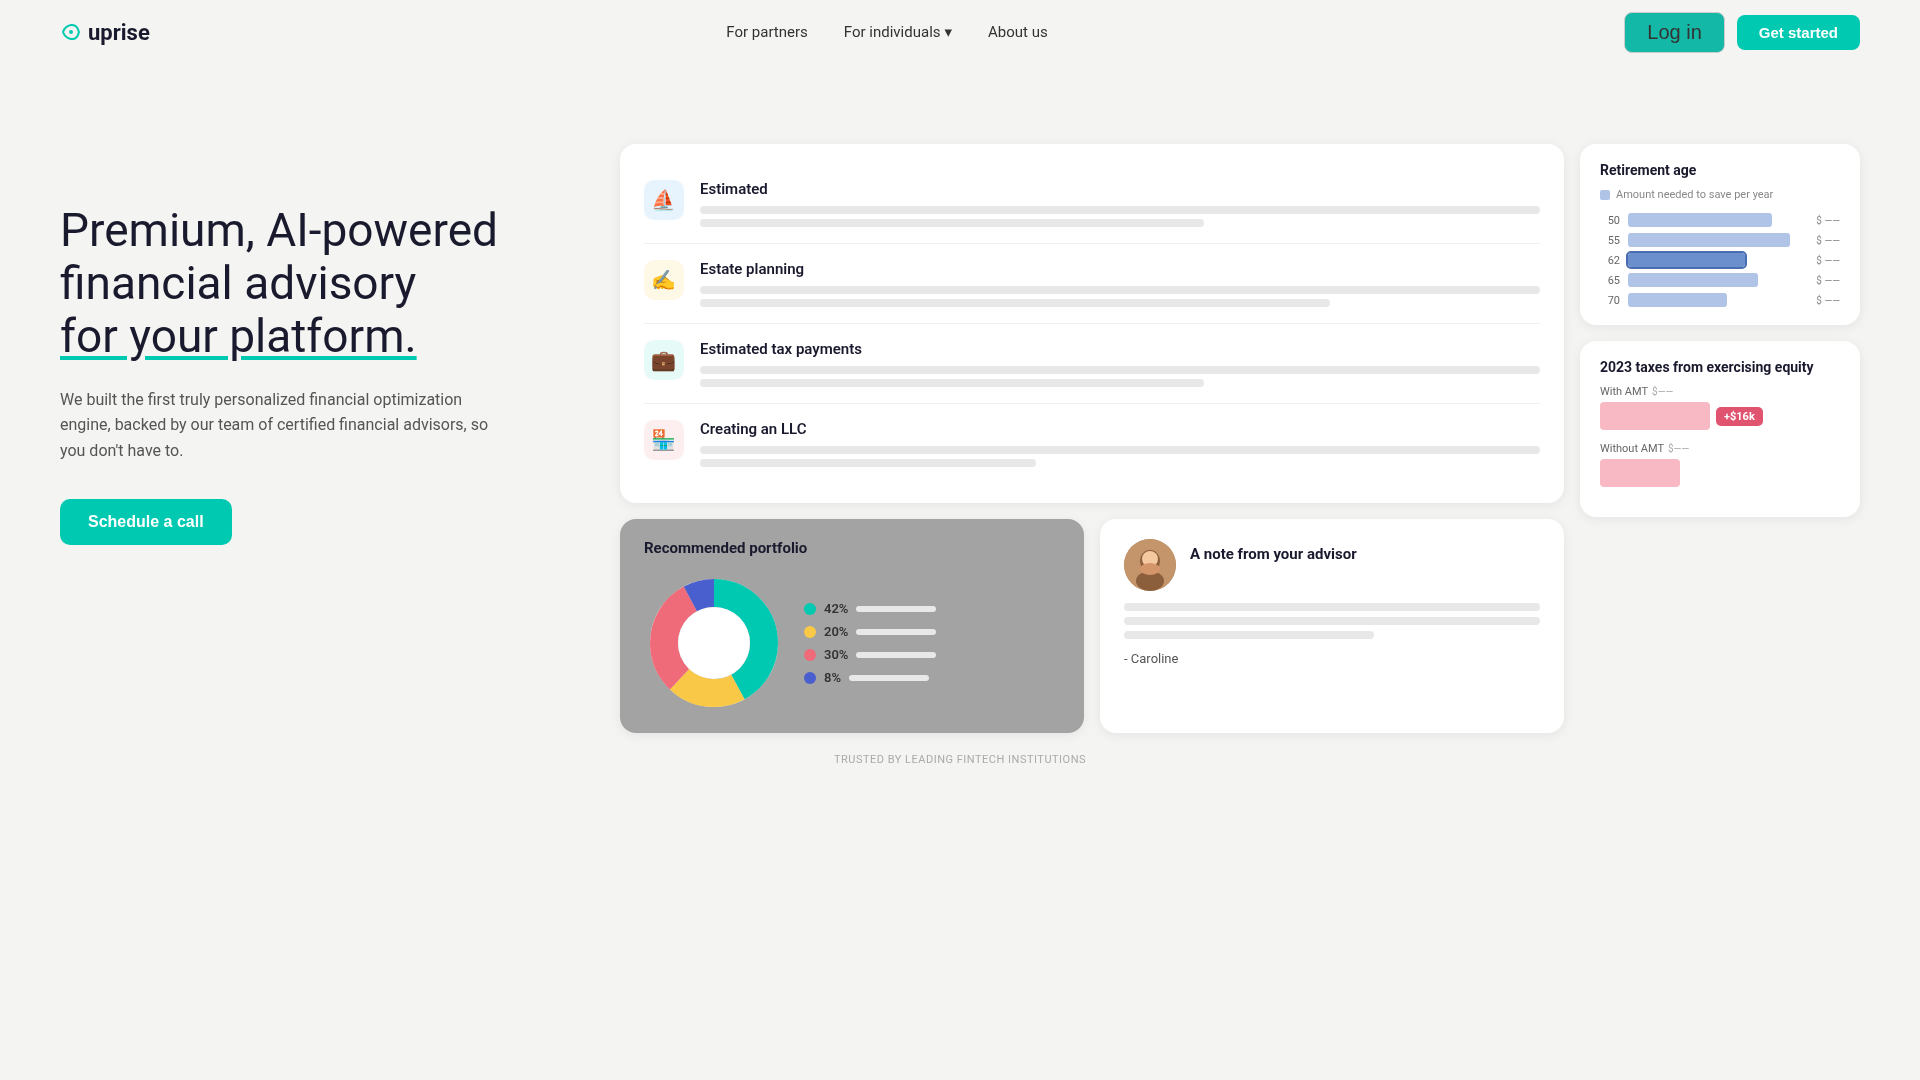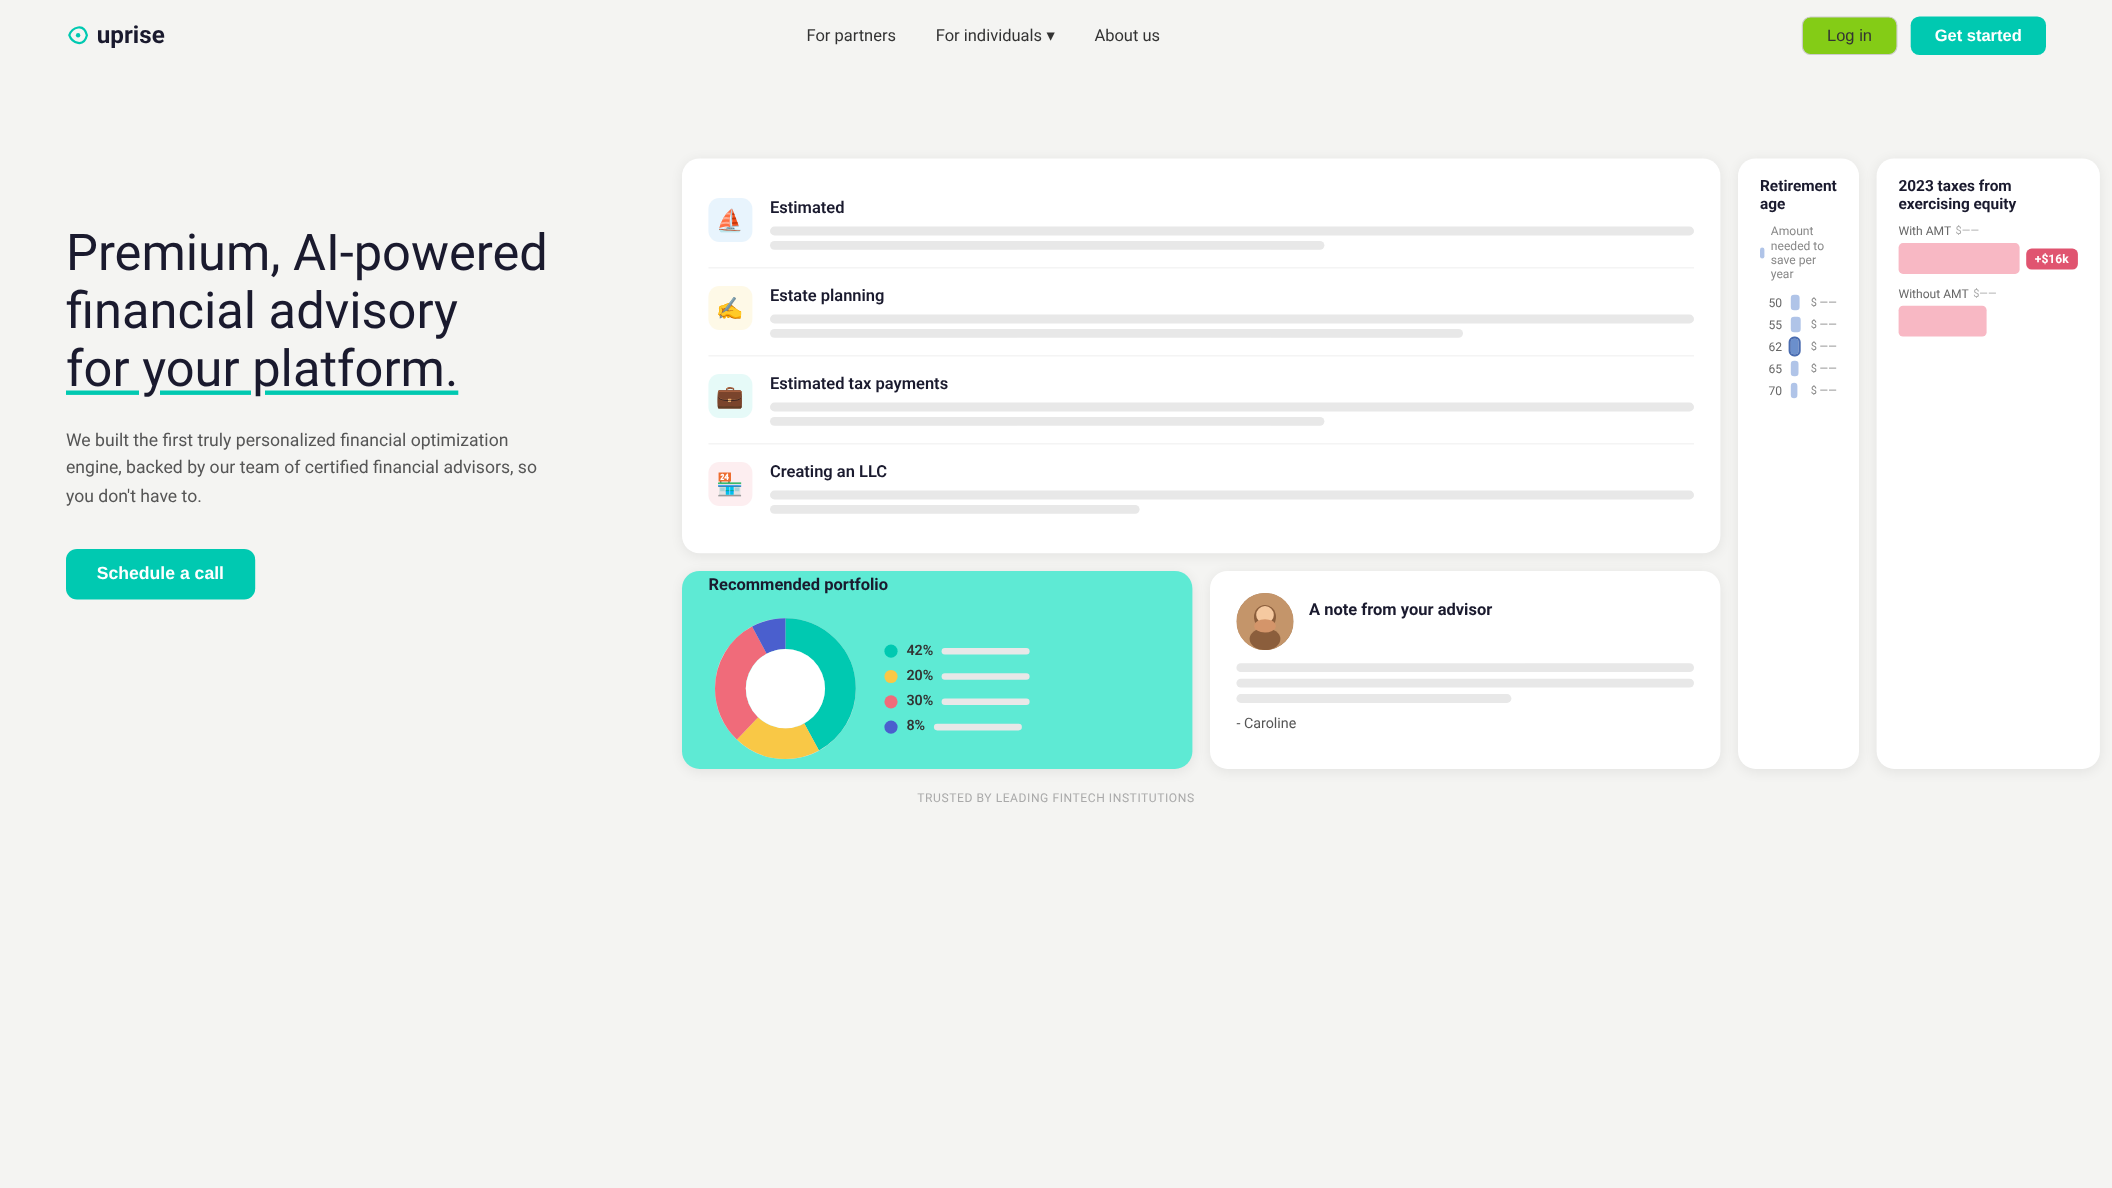--- a/index.html
+++ b/index.html
@@ -44,22 +44,22 @@
     }
     .nav-actions {
       display: flex;
       align-items: center;
       gap: 12px;
     }
     .btn-login {
       padding: 8px 22px;
       border: 1.5px solid #ccc;
       border-radius: 8px;
-      background: #84cc16;
-      font-size: 15px;
+      background: #14b8a6;
+      font-size: 20px;
       cursor: pointer;
       color: #333;
     }
     .btn-started {
       padding: 9px 22px;
       border: none;
       border-radius: 8px;
       background: #00c9b1;
       font-size: 15px;
       cursor: pointer;
@@ -172,21 +172,21 @@
     .bar.full { width: 100%; }
     .bar.med { width: 60%; }
     .bar.short { width: 40%; }
     .bar.med2 { width: 75%; }
 
     
     .right-col {
       grid-column: 2;
       grid-row: 1 / 3;
       display: flex;
-      flex-direction: row;
+      flex-direction: column;
       gap: 16px;
     }
 
     
     .retirement-card {
       background: white;
       border-radius: 16px;
       padding: 18px 20px;
       box-shadow: 0 2px 12px rgba(0,0,0,0.07);
     }
@@ -275,23 +275,23 @@
     .bottom-row {
       grid-column: 1;
       grid-row: 2;
       display: grid;
       grid-template-columns: 1fr 1fr;
       gap: 16px;
     }
 
     
     .portfolio-card {
-      background: #5eead4;
+      background: #a3a3a3;
       border-radius: 16px;
-      padding: 3px 24px;
+      padding: 20px 24px;
       box-shadow: 0 2px 12px rgba(0,0,0,0.07);
     }
     .portfolio-title {
       font-size: 15px;
       font-weight: 700;
       color: #1a1a2e;
       margin-bottom: 16px;
     }
     .portfolio-content {
       display: flex;

